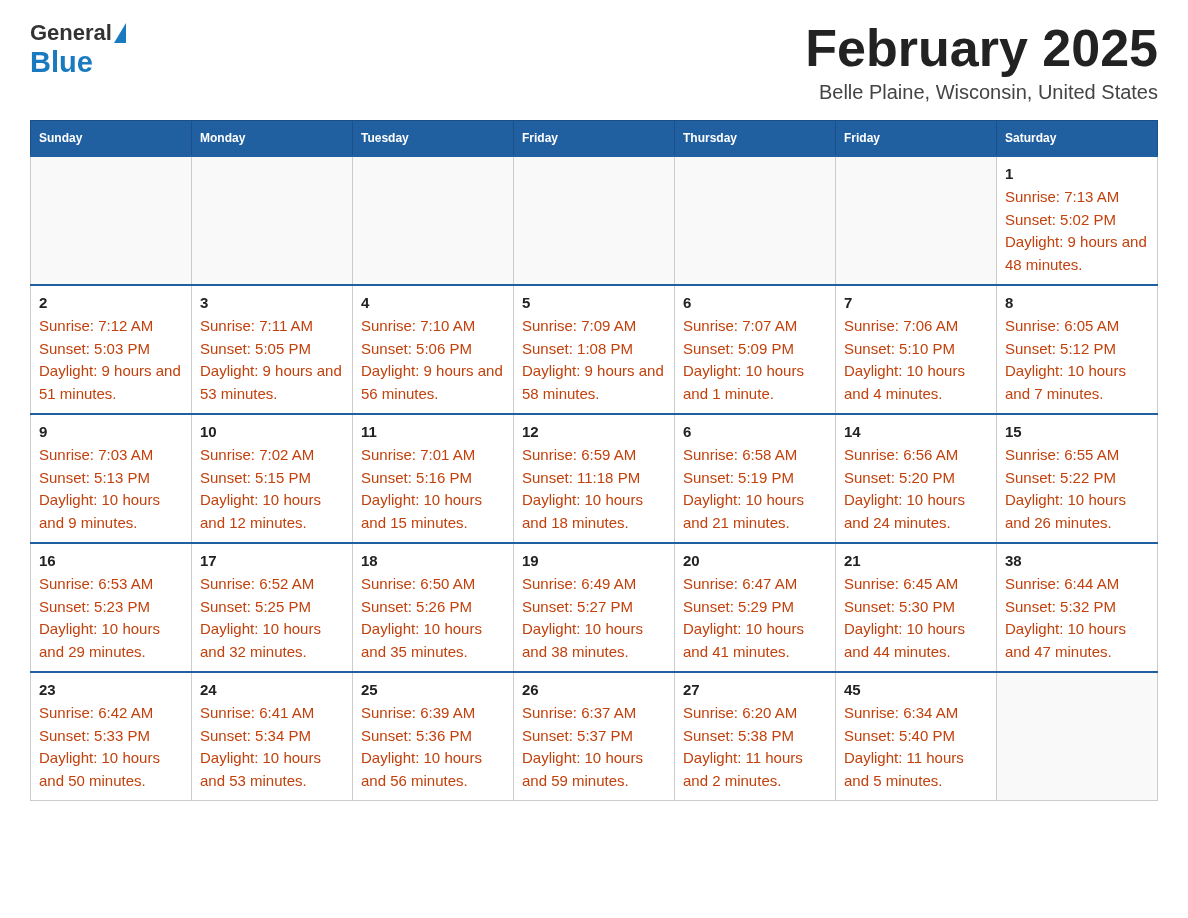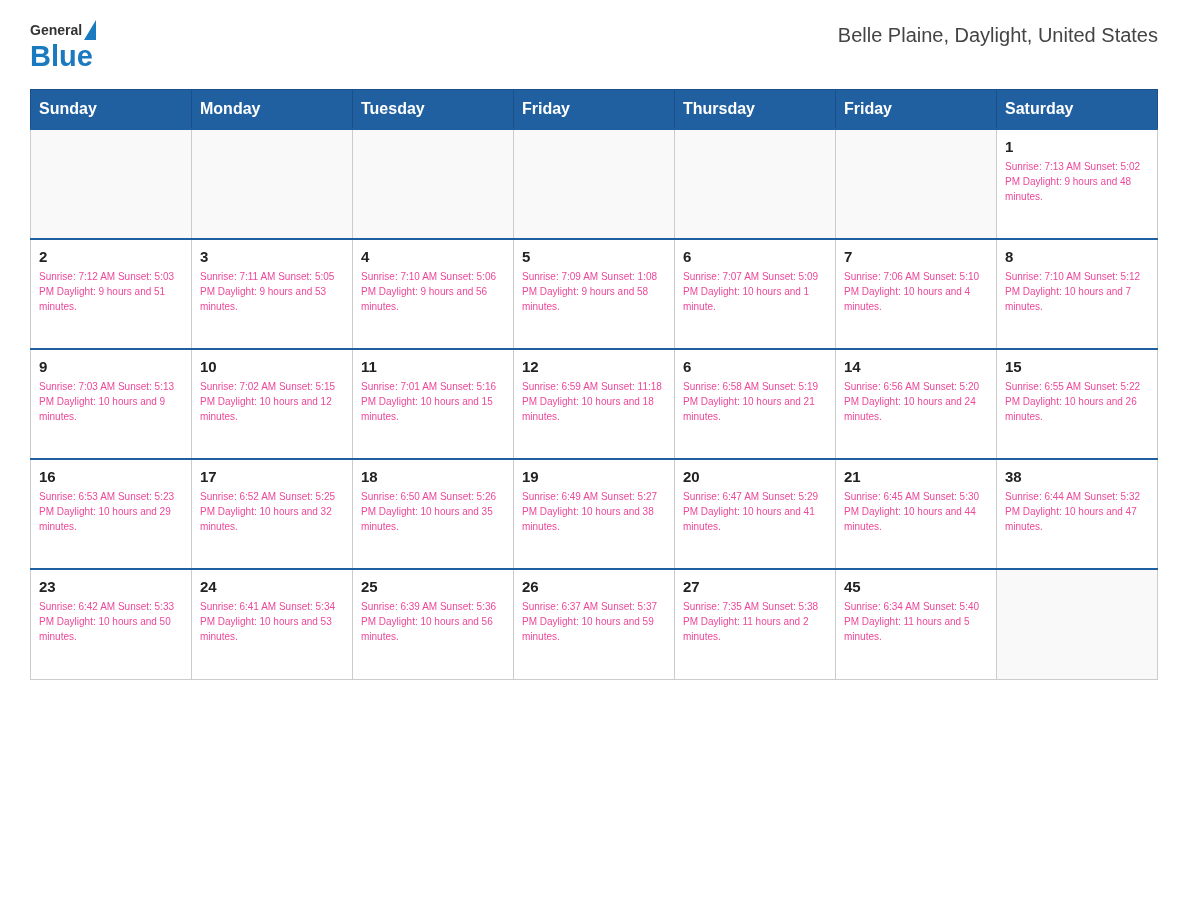--- a/index.html
+++ b/index.html
@@ -10,21 +10,21 @@
       width: 1188px;
       min-height: 918px;
     }
     .header {
       display: flex;
       justify-content: space-between;
       align-items: flex-start;
       margin-bottom: 16px;
     }
     .logo-text-general {
-      font-size: 14px;
+      font-size: 22px;
       font-weight: bold;
       color: #333;
     }
     .logo-text-blue {
       font-size: 29px;
       font-weight: bold;
       color: #1a7abf;
     }
     .logo-icon {
       width: 0;
@@ -57,21 +57,21 @@
       margin-top: 4px;
     }
     .calendar {
       width: 100%;
       border-collapse: collapse;
       border: 1px solid #999;
     }
     .calendar th {
       background-color: #2060a0;
       color: #fff;
-      font-size: 16px;
+      font-size: 12px;
       font-weight: bold;
       padding: 10px 8px;
       text-align: left;
       border: 1px solid #1a4f8a;
     }
     .calendar td {
       vertical-align: top;
       padding: 8px 8px;
       border: 1px solid #ccc;
       width: 14.28%;
@@ -82,43 +82,44 @@
     .calendar tr.week-row td {
       border-top: 2px solid #2060a0;
     }
     .day-number {
       font-size: 15px;
       font-weight: bold;
       margin-bottom: 4px;
       color: #222;
     }
     .day-info {
-      font-size: 10px;
+      font-size: 15px;
       line-height: 1.5;
-      color: #ec4899;
+      color: #c2410c;
     }
     .empty-cell {
       background: #f9f9f9;
     }
   </style>
 </head>
 <body>
 
 <div class="header">
   <div class="logo-wrapper">
     <div class="logo-row1">
       <span class="logo-text-general">General</span>
       <span class="logo-icon"></span>
     </div>
     <div class="logo-row2">
       <span class="logo-text-blue">Blue</span>
     </div>
   </div>
   <div class="title-block">
-    <div class="subtitle">Belle Plaine, Daylight, United States</div>
+    <h1>February 2025</h1>
+    <div class="subtitle">Belle Plaine, Wisconsin, United States</div>
   </div>
 </div>
 
 <table class="calendar">
   <thead>
     <tr>
       <th>Sunday</th>
       <th>Monday</th>
       <th>Tuesday</th>
       <th>Friday</th>
@@ -181,21 +182,21 @@
         </td>
         <td>
           <div class="day-number">7</div>
           <div class="day-info">Sunrise: 7:06 AM
 Sunset: 5:10 PM
 Daylight: 10 hours
 and 4 minutes.</div>
         </td>
         <td>
           <div class="day-number">8</div>
-          <div class="day-info">Sunrise: 7:10 AM
+          <div class="day-info">Sunrise: 6:05 AM
 Sunset: 5:12 PM
 Daylight: 10 hours
 and 7 minutes.</div>
         </td>
       </tr>
       <tr class="week-row">
         <td>
           <div class="day-number">9</div>
           <div class="day-info">Sunrise: 7:03 AM
 Sunset: 5:13 PM
@@ -320,21 +321,21 @@
         </td>
         <td>
           <div class="day-number">26</div>
           <div class="day-info">Sunrise: 6:37 AM
 Sunset: 5:37 PM
 Daylight: 10 hours
 and 59 minutes.</div>
         </td>
         <td>
           <div class="day-number">27</div>
-          <div class="day-info">Sunrise: 7:35 AM
+          <div class="day-info">Sunrise: 6:20 AM
 Sunset: 5:38 PM
 Daylight: 11 hours
 and 2 minutes.</div>
         </td>
         <td>
           <div class="day-number">45</div>
           <div class="day-info">Sunrise: 6:34 AM
 Sunset: 5:40 PM
 Daylight: 11 hours
 and 5 minutes.</div>

